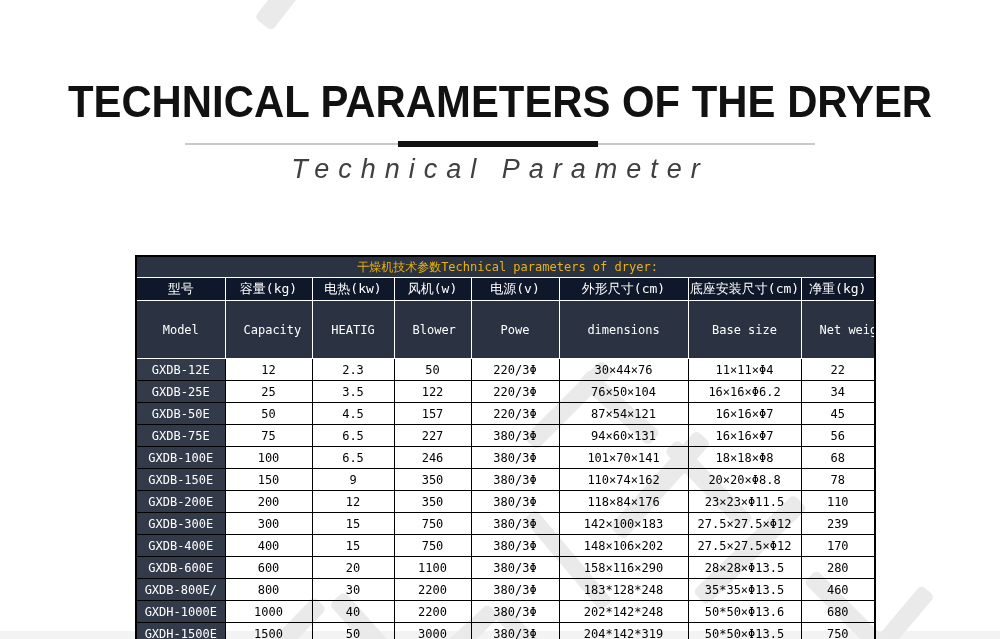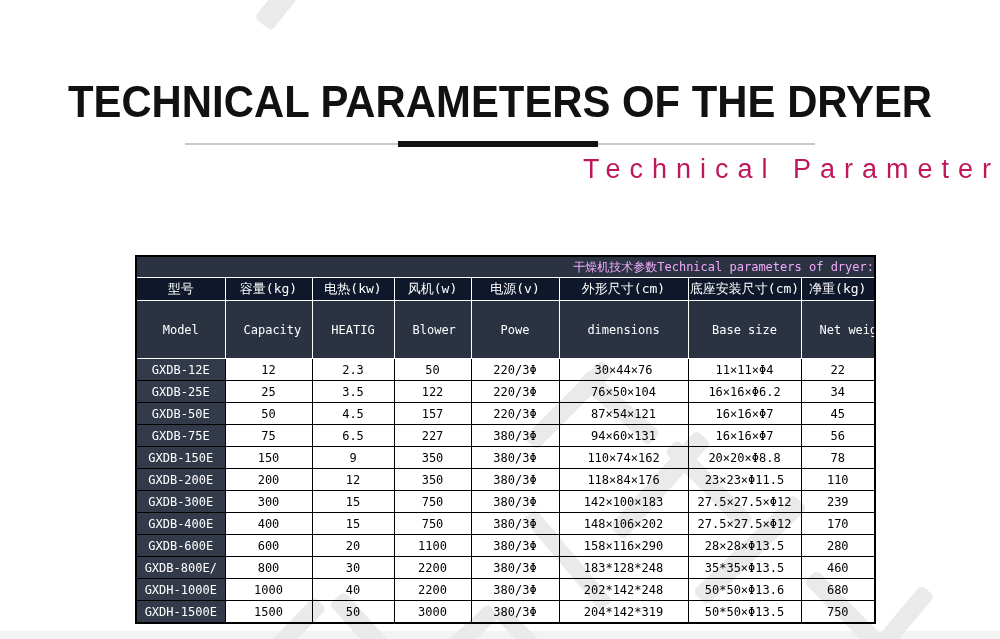--- a/index.html
+++ b/index.html
@@ -18,34 +18,34 @@
   }
   .divider{
     position:absolute;top:143px;left:185px;width:630px;height:2px;
     background:#c9c9c9;z-index:2;
   }
   .divider-accent{
     position:absolute;top:-2px;left:213px;width:200px;height:6px;
     background:#111111;display:block;
   }
   .subtitle{
-    position:absolute;top:154px;left:0;width:1000px;text-align:right;
-    font-size:27px;font-weight:300;letter-spacing:9px;color:#be185d;
-    z-index:2;white-space:nowrap;
+    position:absolute;top:154px;left:0;width:1000px;text-align:center;
+    font-size:27px;font-weight:300;letter-spacing:9px;color:#404040;
+    z-index:2;white-space:nowrap;font-style:italic;
   }
   
   table.params{
     position:absolute;top:255px;left:135px;width:739px;
     border-collapse:collapse;table-layout:fixed;
     font-family:"DejaVu Sans Mono",monospace;
     z-index:2;border:2px solid #000000;
   }
   td{overflow:hidden;white-space:nowrap;}
   td.caption{
-    background:#2b3242;color:#f0abfc;font-size:12px;text-align:right;
+    background:#2b3242;color:#eab308;font-size:12px;text-align:center;
     height:20px;padding:0 0 0 4px;border:1px solid #ffffff;
   }
   td.hzh{
     background:#0f172a;color:#ffffff;font-size:13px;height:22px;
     text-align:center;border:1px solid #ffffff;padding:0;
   }
   td.hen{
     background:#2b3242;color:#ffffff;font-size:12px;height:21px;
     text-align:center;border:1px solid #ffffff;padding:18px;
   }
@@ -160,20 +160,30 @@
           <td class="model">GXDB-75E</td>
           <td class="val">75</td>
           <td class="val">6.5</td>
           <td class="val">227</td>
           <td class="val">380/3Φ</td>
           <td class="val">94×60×131</td>
           <td class="val">16×16×Φ7</td>
           <td class="val">56</td>
         </tr>
         <tr>
+          <td class="model">GXDB-100E</td>
+          <td class="val">100</td>
+          <td class="val">6.5</td>
+          <td class="val">246</td>
+          <td class="val">380/3Φ</td>
+          <td class="val">101×70×141</td>
+          <td class="val">18×18×Φ8</td>
+          <td class="val">68</td>
+        </tr>
+        <tr>
           <td class="model">GXDB-150E</td>
           <td class="val">150</td>
           <td class="val">9</td>
           <td class="val">350</td>
           <td class="val">380/3Φ</td>
           <td class="val">110×74×162</td>
           <td class="val">20×20×Φ8.8</td>
           <td class="val">78</td>
         </tr>
         <tr>

